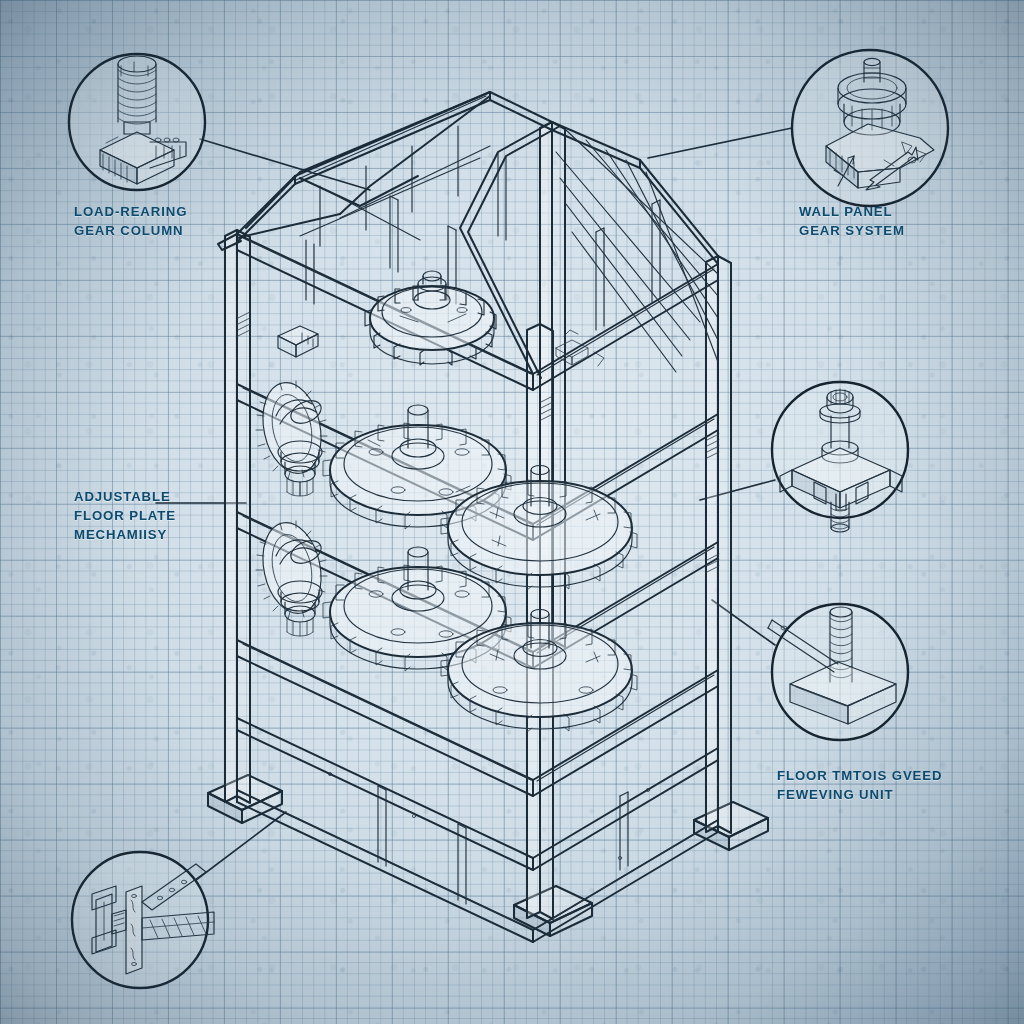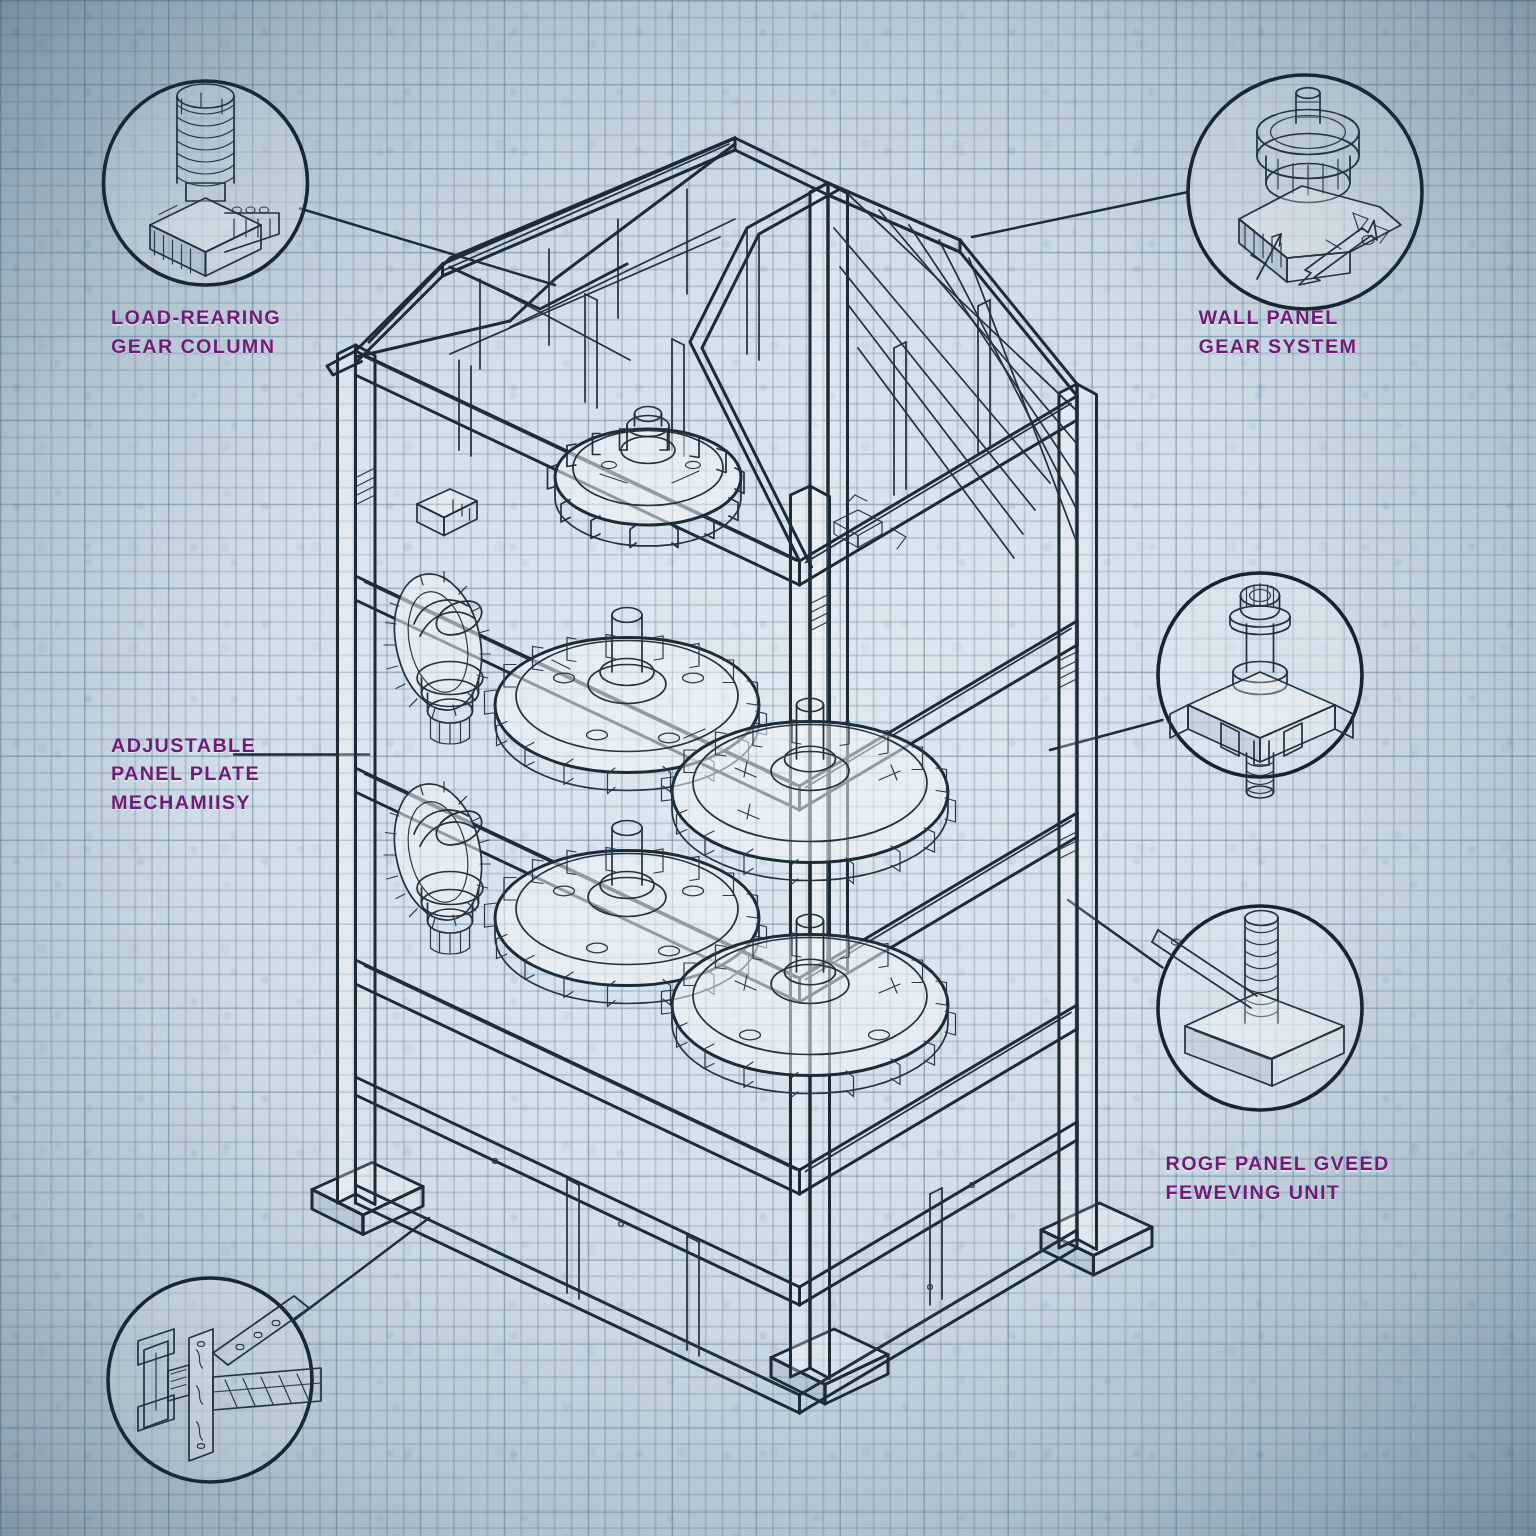--- a/index.html
+++ b/index.html
@@ -80,21 +80,21 @@
   .ink-lead { fill: none; stroke: #1c2c39; stroke-width: 1.6; stroke-linecap: round; }
   .ink-circ { fill: none; stroke: #16242f; stroke-width: 2.4; }
   .face-l { fill: rgba(255,255,255,0.30); }
   .face-m { fill: rgba(255,255,255,0.16); }
   .face-d { fill: rgba(120,145,165,0.18); }
   .disc   { fill: rgba(240,246,250,0.55); }
   .callout-bg { fill: rgba(226,236,243,0.38); }
   
   .label {
     position: absolute;
-    color: #701a75;
+    color: #0c4a6e;
     font-size: 13.2px;
     font-weight: 700;
     letter-spacing: 0.9px;
     line-height: 1.45;
     white-space: pre;
     text-shadow: 0 1px 0 rgba(255,255,255,0.42);
   }
   .label.right-pad { padding-left: 15px; }
 </style>
 </head>
@@ -799,19 +799,19 @@
 
   <div id="vignette"></div>
 
   <div class="label" style="left:74px;  top:202px;">LOAD-REARING
 GEAR COLUMN</div>
 
   <div class="label right-pad" style="left:784px; top:202px;">WALL PANEL
 GEAR SYSTEM</div>
 
   <div class="label" style="left:74px;  top:487px;">ADJUSTABLE
-PANEL PLATE
+FLOOR PLATE
 MECHAMIISY</div>
 
-  <div class="label right-pad" style="left:762px; top:766px;">ROGF PANEL GVEED
+  <div class="label right-pad" style="left:762px; top:766px;">FLOOR TMTOIS GVEED
 FEWEVING UNIT</div>
 
 </div>
 
 </body></html>

